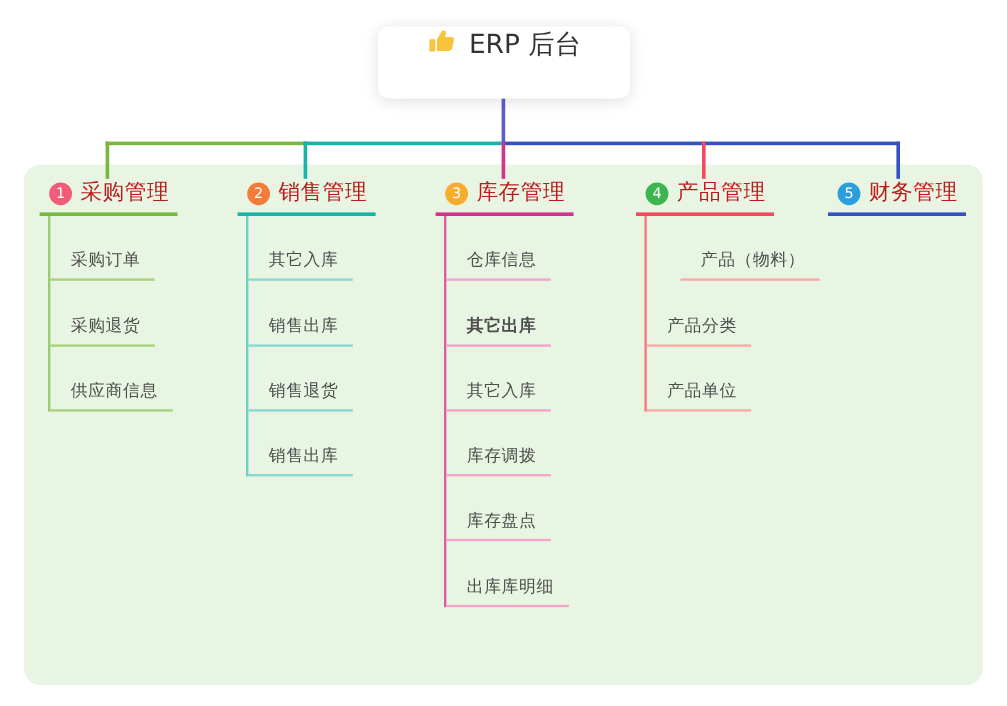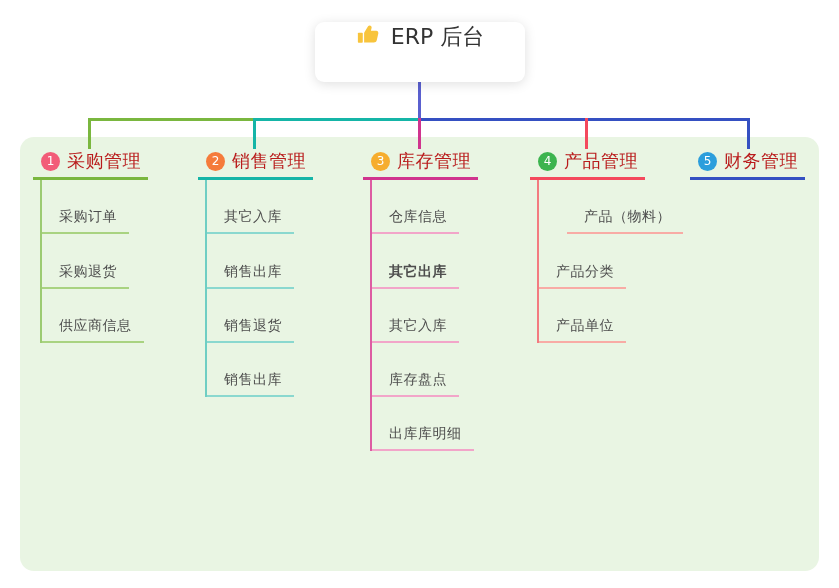--- a/index.html
+++ b/index.html
@@ -113,20 +113,23 @@
           <div class="child-row">
     <span class="child-label" style="border-bottom-color: rgb(242, 165, 201);">仓库信息</span>
   </div>
           <div class="child-row">
     <span class="child-label" style="border-bottom-color: rgb(242, 165, 201); font-weight: bold;">其它出库</span>
   </div>
           <div class="child-row">
     <span class="child-label" style="border-bottom-color: rgb(242, 165, 201);">其它入库</span>
   </div>
           <div class="child-row">
+    <span class="child-label" style="border-bottom-color: rgb(242, 165, 201);">库存调拨</span>
+  </div>
+          <div class="child-row">
     <span class="child-label" style="border-bottom-color: rgb(242, 165, 201);">库存盘点</span>
   </div>
           <div class="child-row">
     <span class="child-label" style="border-bottom-color: rgb(242, 165, 201);">出库库明细</span>
   </div>
         </div>
   </div>
       <div class="branch" style="left: 530px;">
     <div class="branch-header" style="border-bottom-color: rgb(244, 73, 93);">
       <span class="badge" style="background: rgb(60, 180, 79);">4</span>

